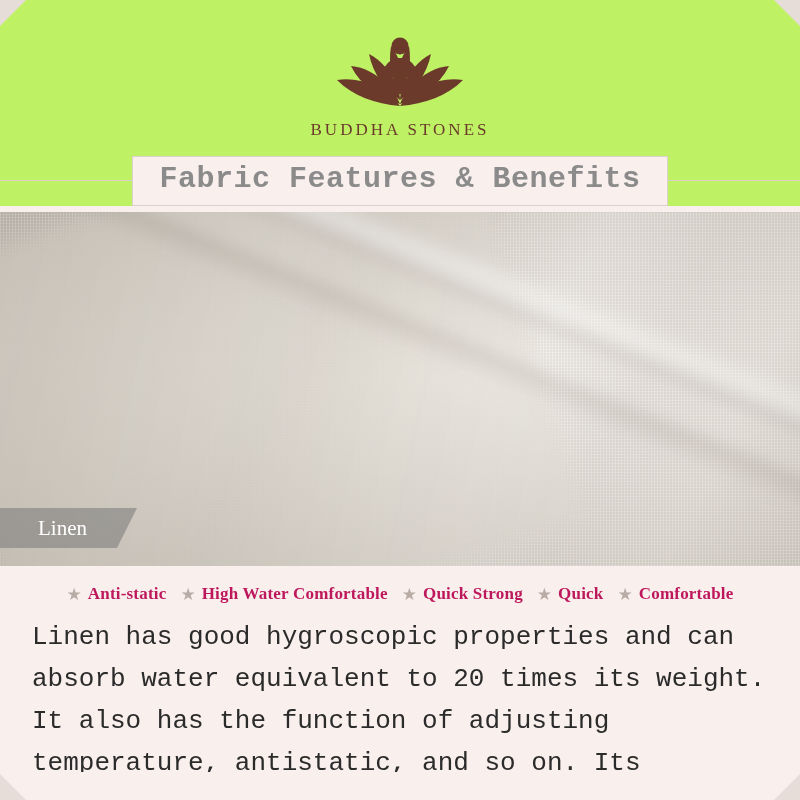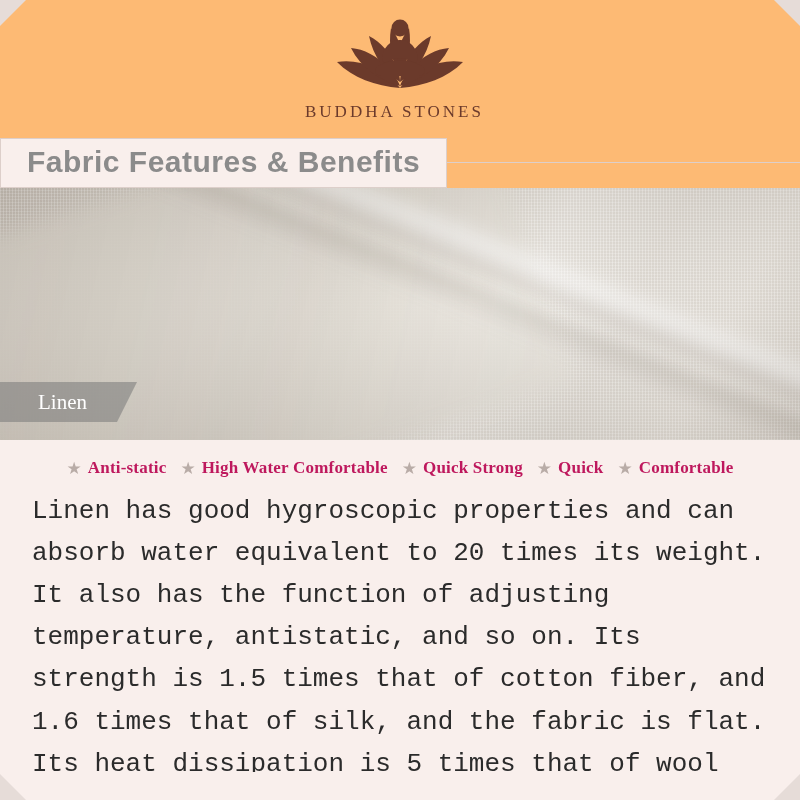--- a/index.html
+++ b/index.html
@@ -45,22 +45,23 @@
   }
   .corner-br {
     bottom: 0; right: 0;
     border-bottom: 26px solid #e6dcd8;
     border-left: 26px solid transparent;
   }
 
   
   .header {
     position: relative;
-    padding-top: 0;
-    background: #fdba74;
+    padding-top: 18px;
+    text-align: center;
+    background: #bef264;
   }
   .logo-wrap {
     display: block;
     margin: 0 auto;
     width: 190px;
   }
   .logo-mark {
     height: 100px;
     display: flex;
     align-items: center;
@@ -90,32 +91,33 @@
   }
   .title-box {
     position: relative;
     display: inline-block;
     background: #f9efec;
     border: 1px solid #ddcfca;
     padding: 6px 26px 9px 26px;
     top: 2px;
   }
   .title-text {
-    font-family: Liberation Sans, sans-serif;
+    font-family: Liberation Mono, monospace;
     font-weight: bold;
     font-size: 30px;
     color: #8b8b8b;
     letter-spacing: 0.5px;
     line-height: 1.1;
   }
 
   
   .hero {
     position: relative;
-    height: 252px;
+    height: 354px;
+    margin-top: 6px;
     overflow: hidden;
     background: #d9d4cd;
   }
   .fabric {
     position: absolute;
     inset: 0;
     background:
       linear-gradient(118deg,
         #cfc8bf 0%,
         #d8d2c9 14%,

